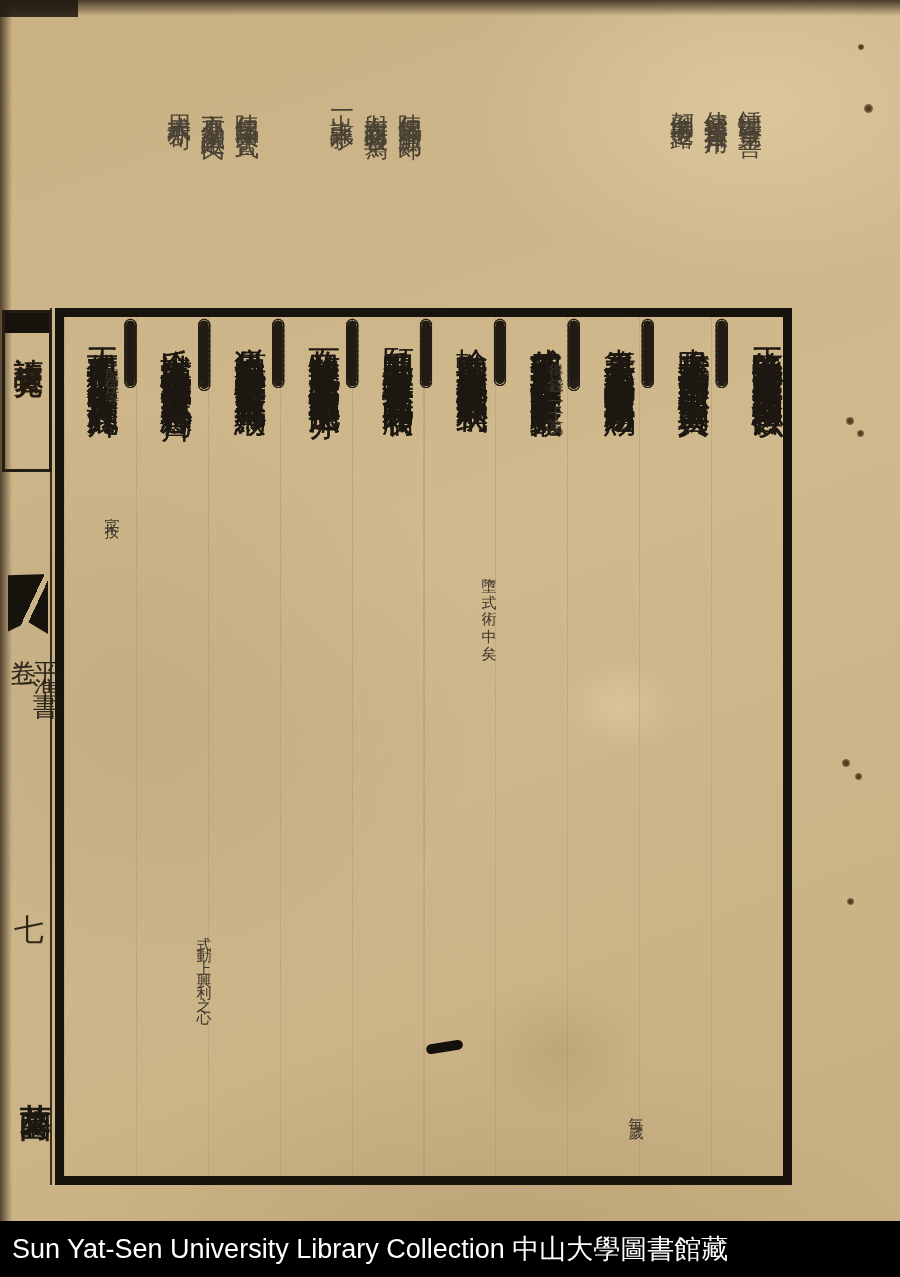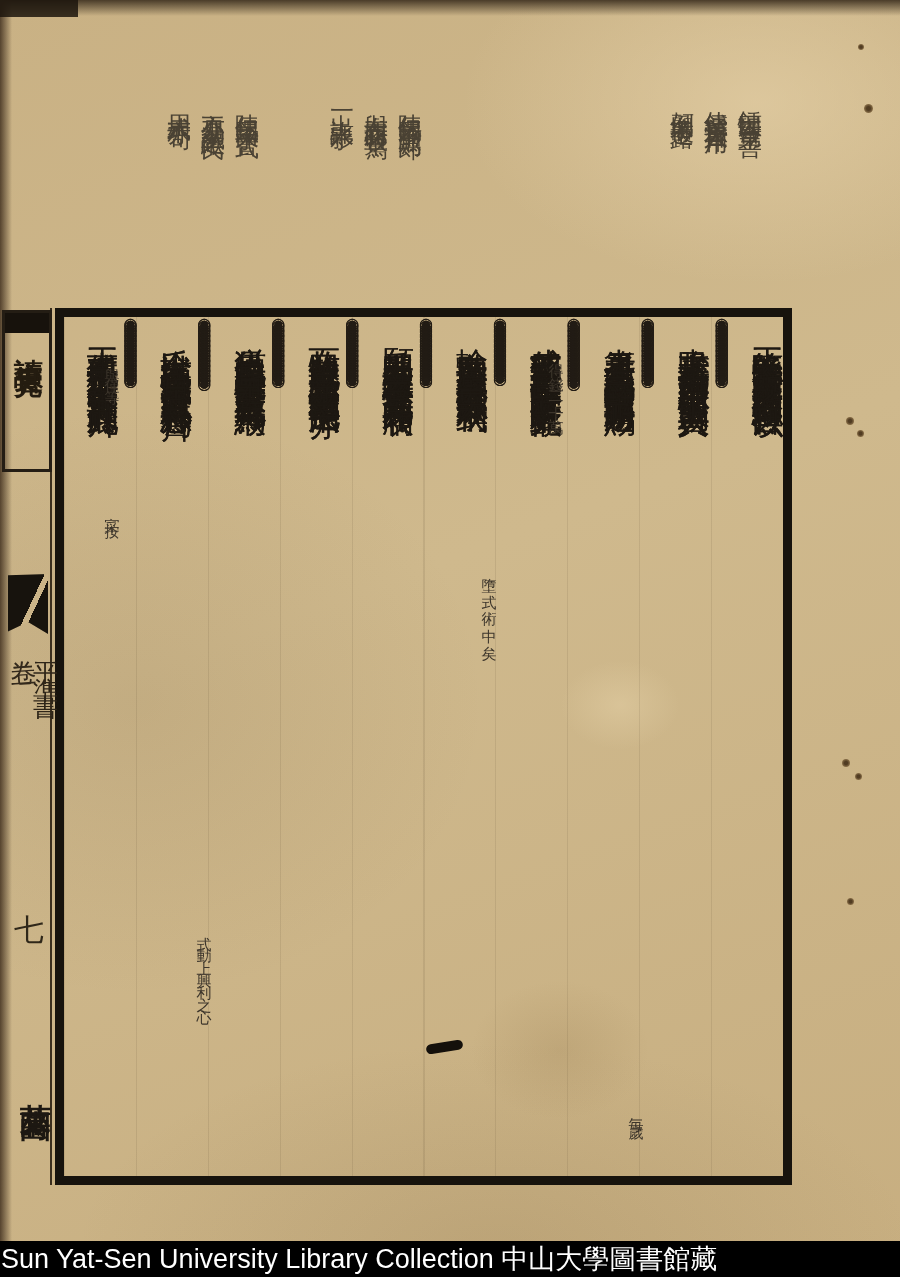--- a/index.html
+++ b/index.html
@@ -54,22 +54,22 @@
     background:linear-gradient(115deg,#17130d 54%,#cbb488 54%,#cbb488 63%,#17130d 63%);
     clip-path:polygon(0 2%,100% 0,100% 100%,50% 80%,0 96%);}
   .volume{position:absolute;left:4px;top:640px;writing-mode:vertical-rl;font-size:26px;
     letter-spacing:8px;color:#33291c;transform:rotate(-4deg);}
   .section{position:absolute;left:29px;top:642px;writing-mode:vertical-rl;font-size:25px;
     letter-spacing:16px;color:#2e2518;}
   .page-num{position:absolute;left:14px;top:910px;font-size:30px;color:#2f2719;}
   .studio{position:absolute;left:14px;top:1078px;writing-mode:vertical-rl;font-size:31px;
     letter-spacing:5px;font-weight:bold;color:#1d1812;}
   
-  .caption-bar{position:absolute;left:0;bottom:0;width:100%;height:36px;background:#000;
-    display:flex;align-items:center;box-sizing:border-box;padding-left:1px;z-index:5;}
+  .caption-bar{position:absolute;left:0;bottom:0;width:100%;height:56px;background:#000;
+    display:flex;align-items:center;box-sizing:border-box;padding-left:12px;z-index:5;}
   .caption-bar span{color:#fff;font-family:"Liberation Sans","DejaVu Sans",sans-serif;font-size:27px;}
 </style>
 </head>
 <body>
 
 <div class="page">
 
   <div class="edge-top"></div>
   <div class="edge-left"></div>
   <div class="corner-blotch"></div>

